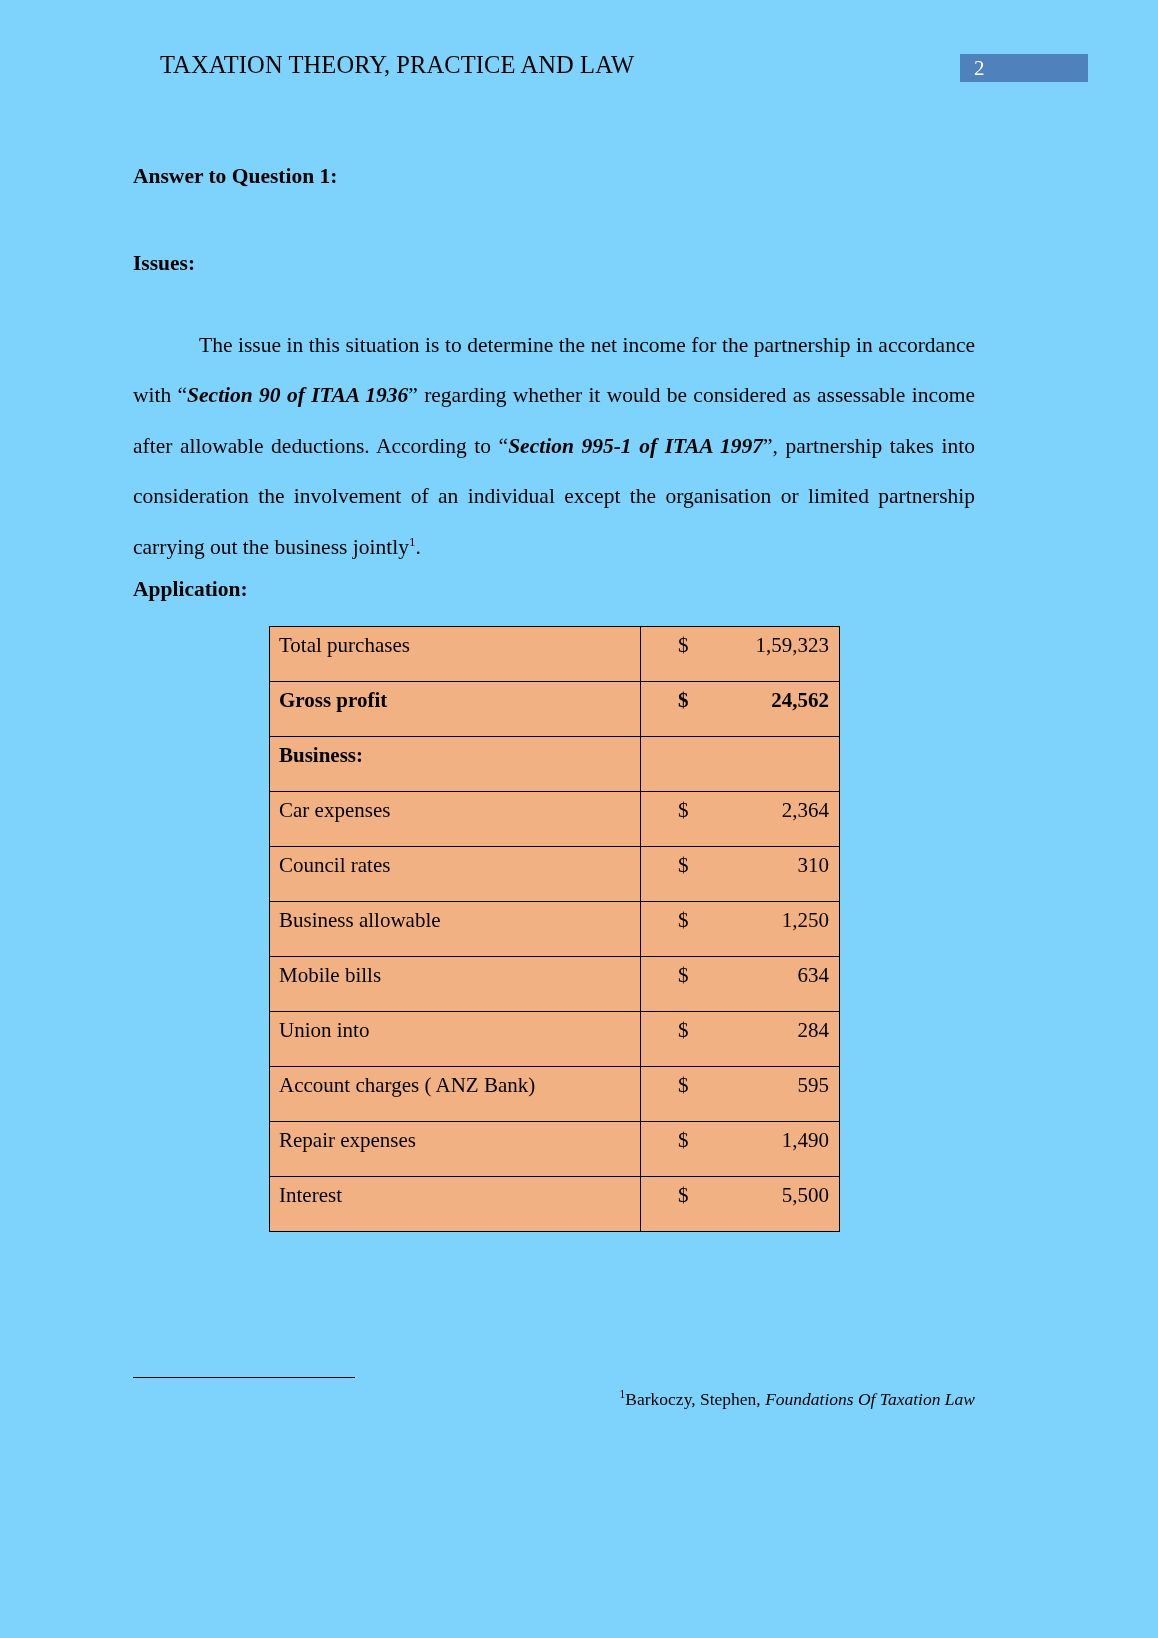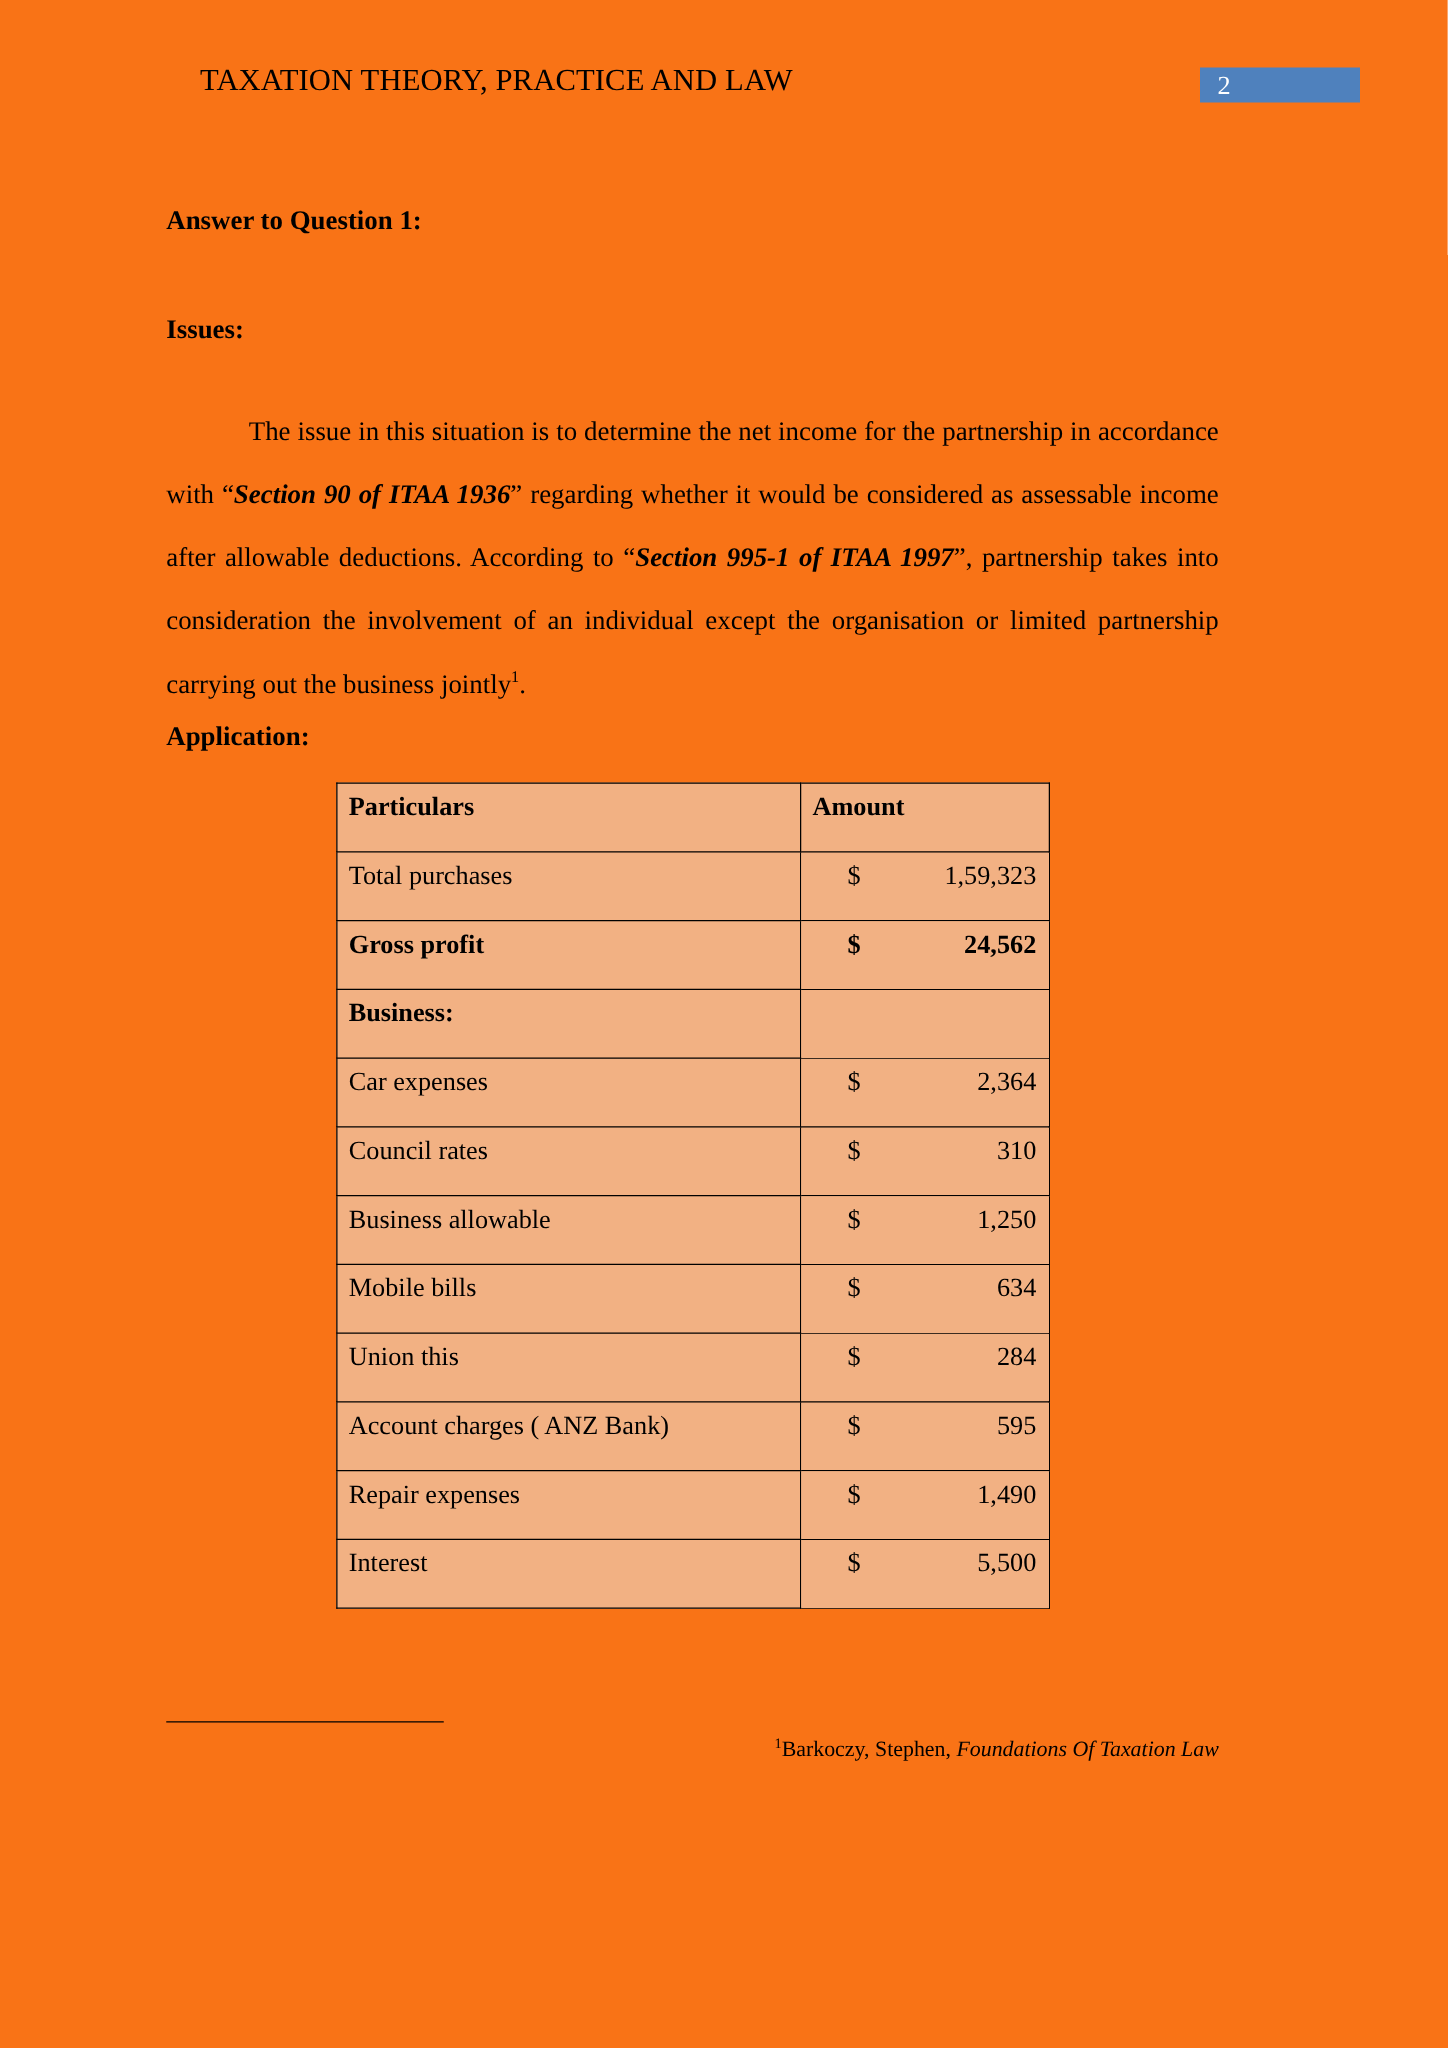--- a/index.html
+++ b/index.html
@@ -15,21 +15,21 @@
     font-family: "Liberation Serif", "DejaVu Serif", serif;
     color: #000000;
     overflow: hidden;
   }
 
   .page {
     position: absolute;
     left: 0; top: 0;
     width: 1158px;
     height: 1638px;
-    background: #f97316;
+    background: #7dd3fc;
   }
 
   
   .header {
     position: absolute;
     left: 133px;
     top: 48px;
     width: 955px;
     height: 34px;
   }
@@ -199,24 +199,20 @@
 
     <div class="h-bold" id="heading-application">Application:</div>
   </div>
 
   <table class="fin-table">
     <colgroup>
       <col class="col-particulars">
       <col class="col-amount">
     </colgroup>
     <tbody>
-      <tr class="head">
-        <td>Particulars</td>
-        <td>Amount</td>
-      </tr>
 
         <tr>
           <td>Total purchases</td>
           <td class="amt-cell">
             <div class="amt-inner">
               <span class="amt-sym">$</span>
               <span class="amt-val">1,59,323</span>
             </div>
           </td>
         </tr>
@@ -268,21 +264,21 @@
         <tr>
           <td>Mobile bills</td>
           <td class="amt-cell">
             <div class="amt-inner">
               <span class="amt-sym">$</span>
               <span class="amt-val">634</span>
             </div>
           </td>
         </tr>
         <tr>
-          <td>Union this</td>
+          <td>Union into</td>
           <td class="amt-cell">
             <div class="amt-inner">
               <span class="amt-sym">$</span>
               <span class="amt-val">284</span>
             </div>
           </td>
         </tr>
         <tr>
           <td>Account charges  ( ANZ Bank)</td>
           <td class="amt-cell">

